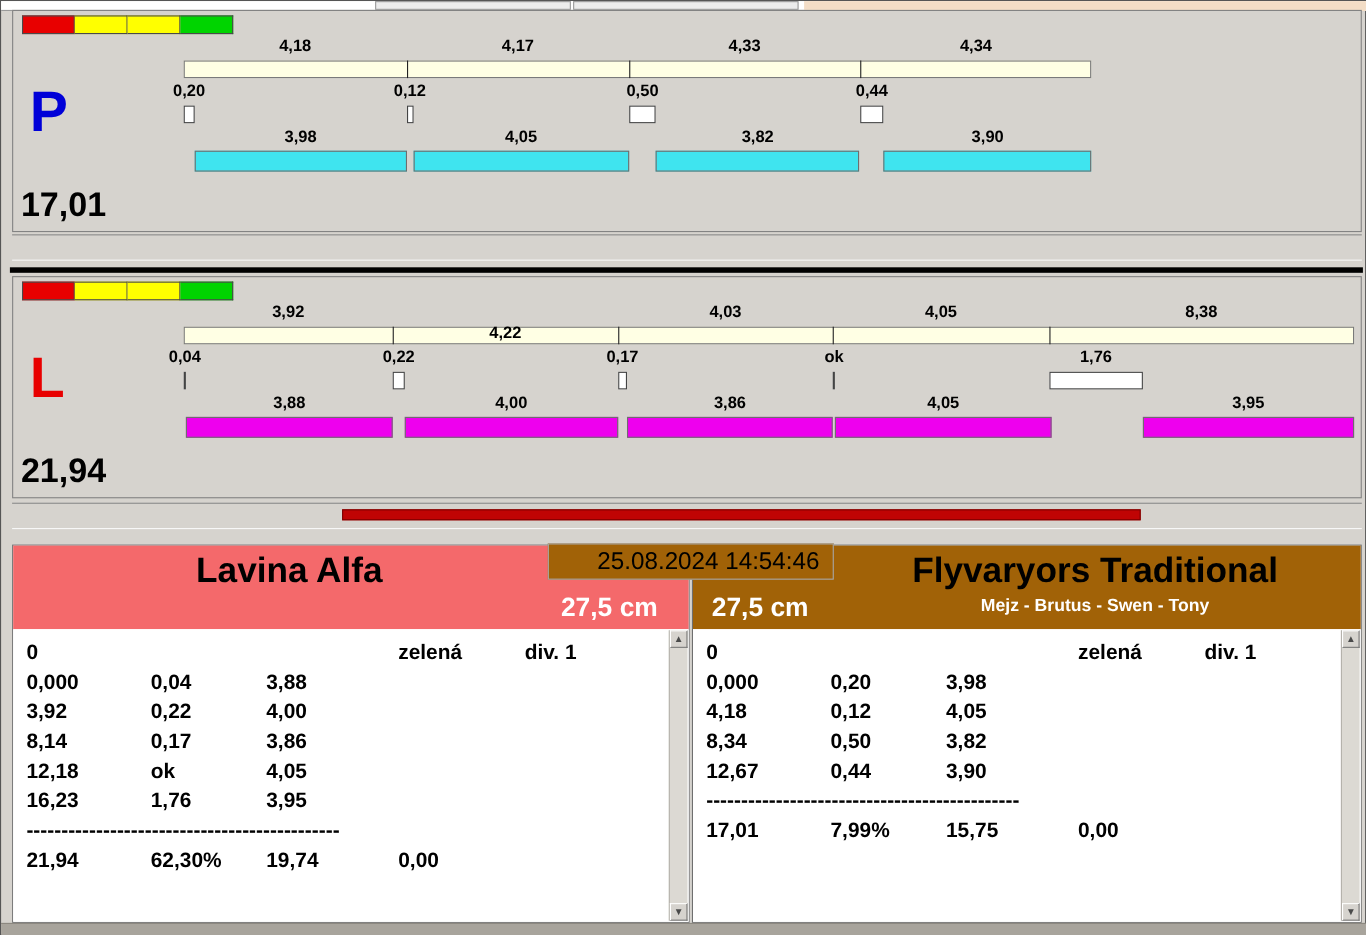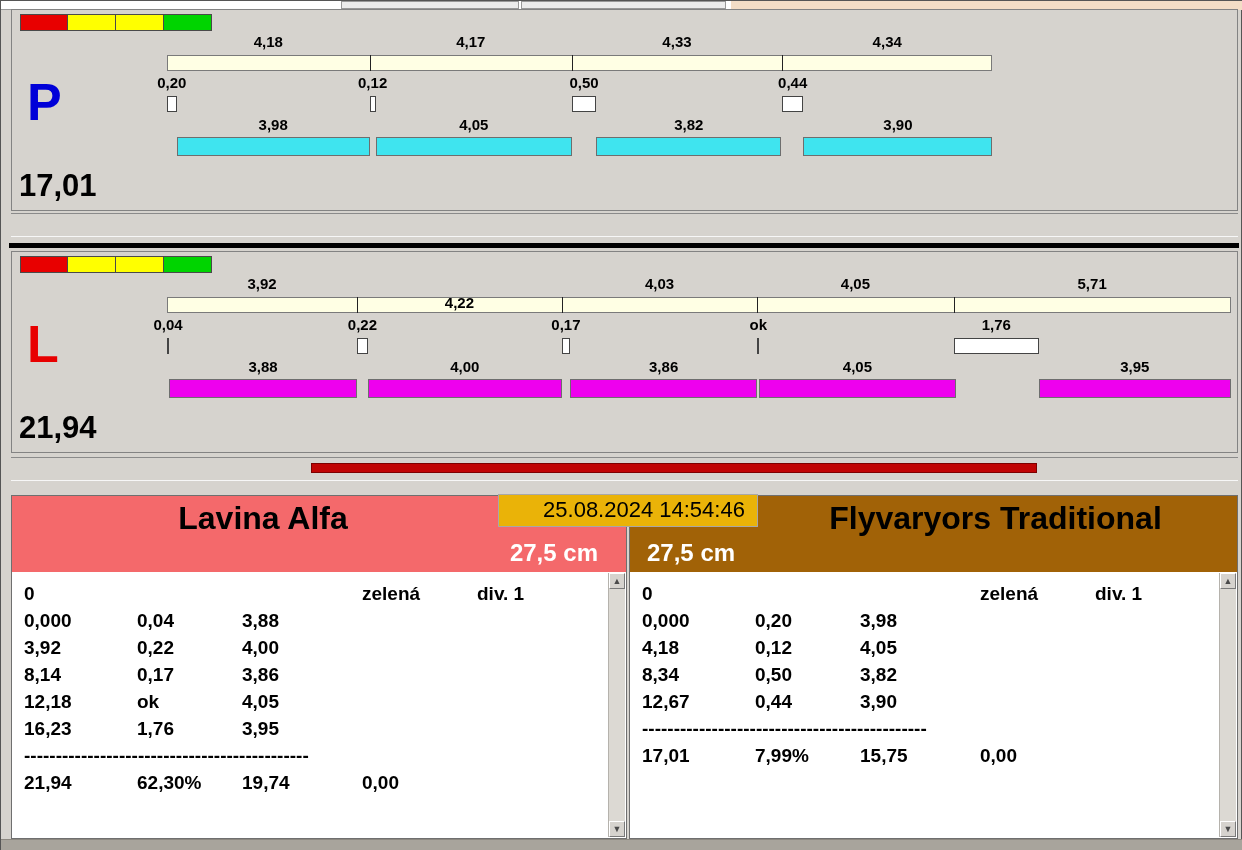--- a/index.html
+++ b/index.html
@@ -37,21 +37,21 @@
   .team-panel.tright{left:628px;width:609px;}
   .team-header{position:absolute;left:0;top:0;right:0;height:76px;}
   .team-name{position:absolute;top:4px;width:100%;text-align:center;font-size:32px;font-weight:bold;color:#000;}
   .tleft .team-name{padding-right:112px;}
   .tright .team-name{padding-left:124px;}
   .team-lineup{position:absolute;top:46px;width:100%;text-align:center;font-size:16px;font-weight:bold;color:#fff;}
   .tright .team-lineup{padding-left:124px;}
   .height-label{position:absolute;bottom:5px;font-size:24px;font-weight:bold;color:#fff;}
   .tleft .height-label{right:28px;}
   .tright .height-label{left:17px;}
-  .datetime{position:absolute;left:497px;top:7px;width:260px;height:33px;background:#eab308;border:1px solid #a8a8a8;
+  .datetime{position:absolute;left:497px;top:7px;width:260px;height:33px;background:#a16207;border:1px solid #a8a8a8;
             font-size:22px;color:#000;text-align:center;line-height:30px;padding-left:32px;}
   .table-body{position:absolute;left:0;top:76px;right:0;bottom:0;background:#fff;padding:8px 26px 0 12px;overflow:hidden;}
   .trow{display:grid;grid-template-columns:113px 105px 120px 115px 1fr;height:27px;font-size:19px;font-weight:bold;color:#000;line-height:27px;}
   .sep-row{height:27px;font-size:19px;font-weight:bold;color:#000;line-height:27px;white-space:nowrap;overflow:hidden;}
 
   .scrollbar{position:absolute;top:77px;right:1px;bottom:1px;width:17px;background:#dcd9d3;border-left:1px solid #b5b2ac;}
   .sb-btn{position:absolute;left:0;width:16px;height:16px;background:#d6d3ce;border:1px solid;border-color:#fff #7a7a7a #7a7a7a #fff;
           font-size:9px;color:#4a4a4a;text-align:center;line-height:14px;}
   .sb-btn.up{top:0;}
   .sb-btn.down{bottom:0;}
@@ -135,21 +135,21 @@
         <div class="change-box" style="left: 549.79px; top: 86px; width: 8.245px; height: 16px;"></div>
         <div class="t-label" style="left: 651.64px; top: 106px;">3,86</div>
         <div class="run-bar" style="left: 558.035px; top: 127px; width: 187.21px; height: 19px; background: rgb(238, 0, 238);"></div>
         <div class="tick" style="left: 745.245px; top: 45px; height: 16px;"></div>
         <div class="t-label" style="left: 843.457px; top: 23px;">4,05</div>
         <div class="t-label" style="left: 746.245px; top: 64px;">ok</div>
         <div class="change-box" style="left: 745.245px; top: 86px; width: 2px; height: 16px;"></div>
         <div class="t-label" style="left: 845.457px; top: 106px;">4,05</div>
         <div class="run-bar" style="left: 747.245px; top: 127px; width: 196.425px; height: 19px; background: rgb(238, 0, 238);"></div>
         <div class="tick" style="left: 941.67px; top: 45px; height: 16px;"></div>
-        <div class="t-label" style="left: 1080.14px; top: 23px;">5,71</div>
+        <div class="t-label" style="left: 1080.14px; top: 23px;">8,38</div>
         <div class="t-label" style="left: 984.35px; top: 64px;">1,76</div>
         <div class="change-box" style="left: 941.67px; top: 86px; width: 85.36px; height: 16px;"></div>
         <div class="t-label" style="left: 1122.82px; top: 106px;">3,95</div>
         <div class="run-bar" style="left: 1027.03px; top: 127px; width: 191.575px; height: 19px; background: rgb(238, 0, 238);"></div>
       </div>
     <div class="lane-letter" style="color: rgb(232, 0, 0);">L</div>
     <div class="lane-total">21,94</div>
   </div>
   <div class="sunken-strip" style="top:456px;">
     <div class="progress-bar"></div>
@@ -216,20 +216,21 @@
         </div>
       <div class="scrollbar">
         <div class="sb-btn up">▲</div>
         <div class="sb-btn down">▼</div>
       </div>
     </div>
 
     <div class="team-panel tright">
       <div class="team-header" style="background: #a16207;">
         <div class="team-name">Flyvaryors Traditional</div>
+        <div class="team-lineup">Mejz - Brutus - Swen - Tony</div>
         <div class="height-label">27,5 cm</div>
       </div>
       <div class="table-body">
           <div class="trow">
             <div>0</div>
             <div></div>
             <div></div>
             <div>zelená</div>
             <div>div. 1</div>
           </div>

